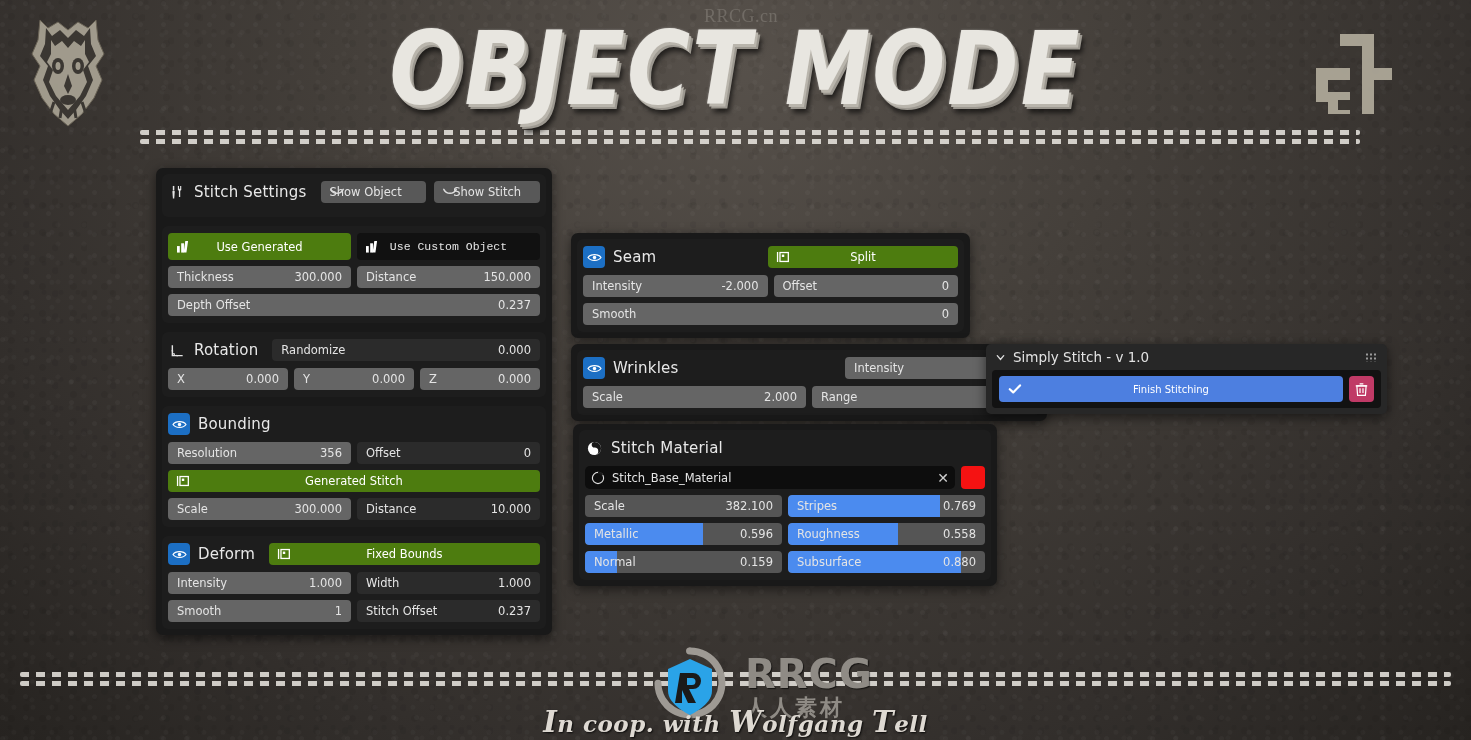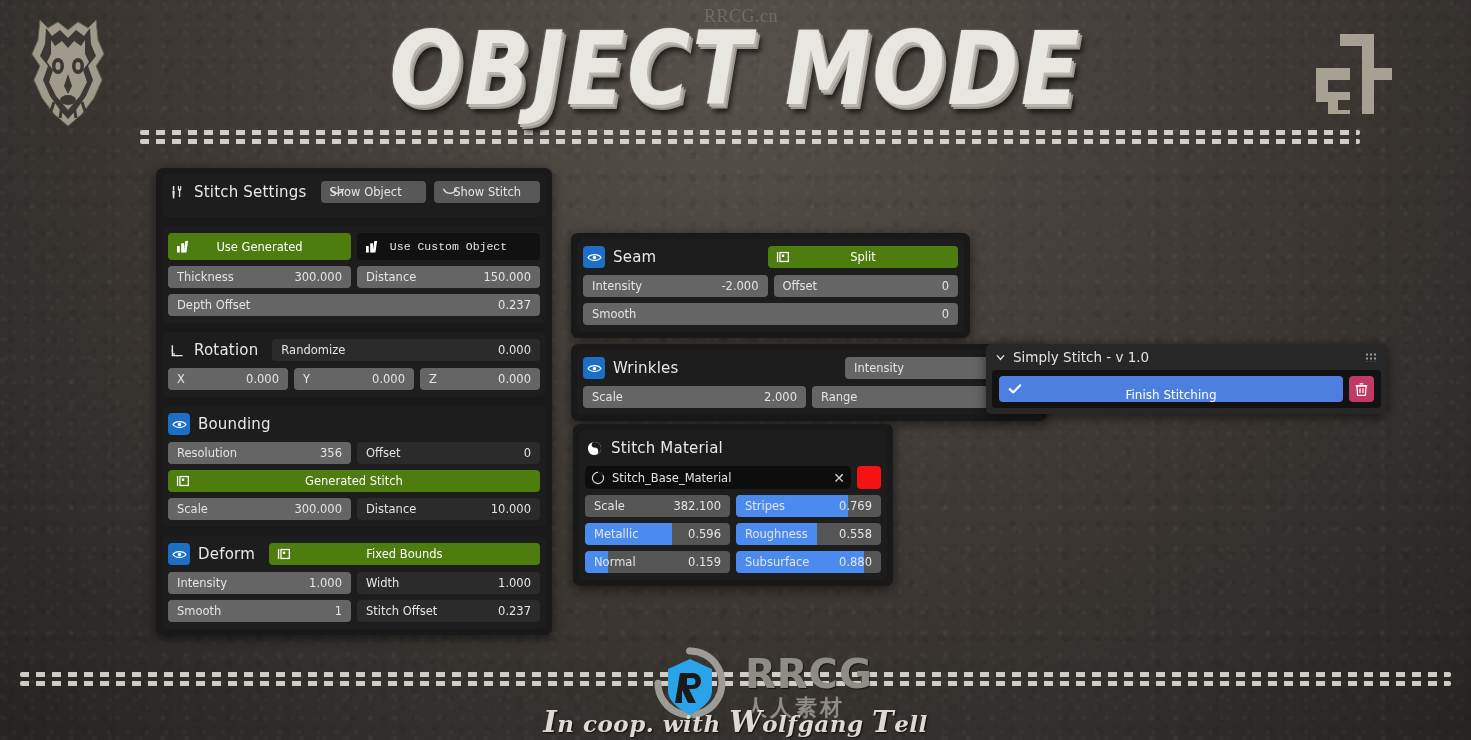--- a/index.html
+++ b/index.html
@@ -189,22 +189,22 @@
   .rp-body { background:#121212; border-radius:4px; margin:0 6px 6px; padding:6px 7px; }
   .rp-modrow { display:flex; align-items:center; gap:8px; height:22px; margin-bottom:6px; }
   .rp-modname { font-size:11.5px; color:#e4e4e4; font-weight:600; }
   .rp-warn {
     margin-left:auto; width:19px; height:19px; border-radius:3px;
     background:#e8e8e8; display:flex; align-items:center; justify-content:center;
   }
   .rp-actions { display:flex; gap:6px; }
   .rp-finish {
     flex:1 1 0; height:26px; border-radius:4px; background:#4d7fe0;
-    display:flex; align-items:flex-end; justify-content:center; position:relative;
-    font-size:12px; color:#fff;
+    display:flex; align-items:center; justify-content:center; position:relative;
+    font-size:10px; color:#fff;
   }
   .rp-finish .check { position:absolute; left:9px; top:50%; transform:translateY(-50%); }
   .rp-trash {
     width:25px; height:26px; border-radius:4px; background:#c03a66;
     display:flex; align-items:center; justify-content:center; flex:0 0 auto;
   }
 
   svg { display:block; }
 </style>
 </head>
@@ -513,21 +513,21 @@
         <span class="val">2.000</span>
       </div>
       <div class="w field flex1">
         <span class="lbl">Range</span>
         <span class="val">15.000</span>
       </div>
     </div>
   </div>
 </div>
 
-<div class="panel" style="left:573px; top:424px; width:320px;">
+<div class="panel" style="left:573px; top:424px; width:424px;">
   <div class="block" style="margin-bottom:0;">
     <div class="hdr">
       <span style="width:18px;display:inline-flex;justify-content:center;">
         <svg viewBox="0 0 16 16" width="15" height="15">
           <circle cx="8" cy="8" r="7" fill="#fff"></circle>
           <path d="M8 1 A7 7 0 0 1 8 15 A4 4 0 0 0 8 7 A3 3 0 0 1 8 1 Z" fill="#1a1a1a"></path>
         </svg>
       </span>
       <span class="hdr-title">Stitch Material</span>
     </div>

